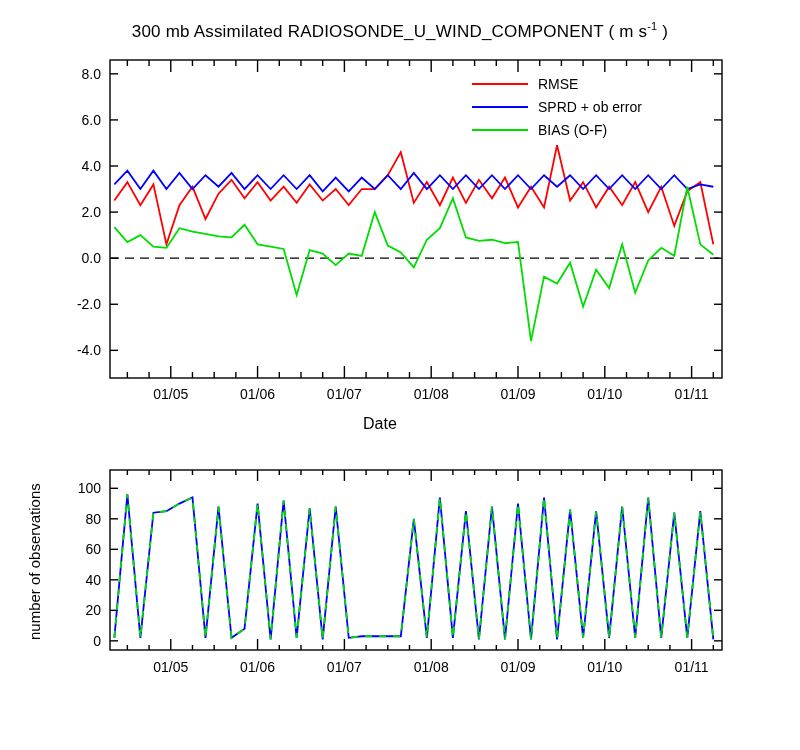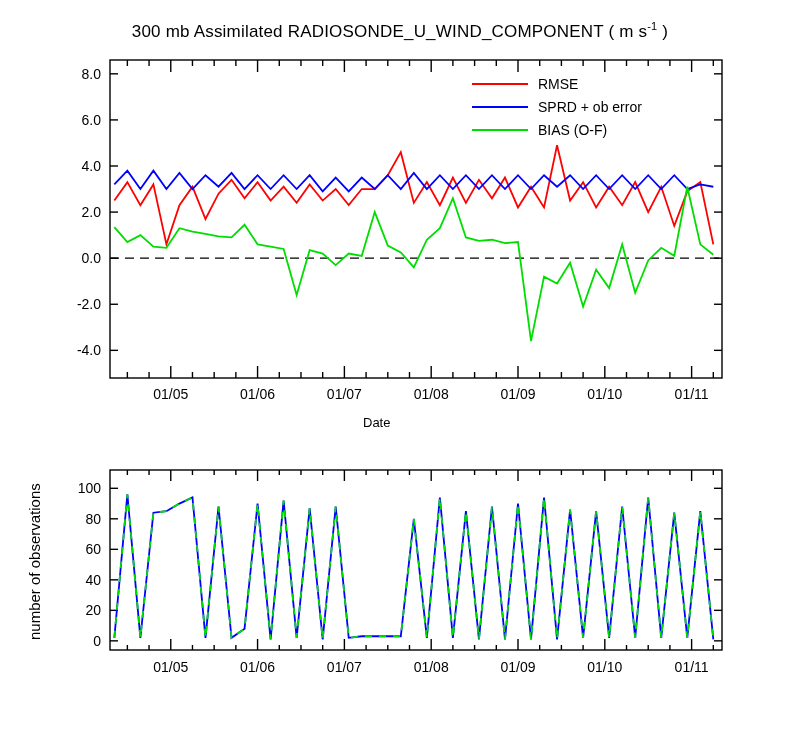--- a/index.html
+++ b/index.html
@@ -1,20 +1,20 @@
 <!DOCTYPE html>
 <html><head>
 <meta charset="utf-8">
 <style>
   html,body{margin:0;padding:0;}
   body{width:800px;height:750px;background:#ffffff;font-family:"Liberation Sans",sans-serif;color:#000;overflow:hidden;}
   #root{position:relative;width:669px;height:750px;}
   .title{position:absolute;left:0;top:20px;width:800px;text-align:center;font-size:17px;letter-spacing:0.2px;}
   .title sup{font-size:11px;vertical-align:super;}
-  .axis-label{position:absolute;font-size:13px;}
+  .axis-label{position:absolute;font-size:16px;}
   .ylabel-rot{position:absolute;transform:rotate(-90deg);transform-origin:0 0;font-size:15px;white-space:nowrap;}
   svg{position:absolute;left:0;top:0;}
 </style>
 </head>
 <body>
 
 <div id="root">
 
   <div class="title">
     <span>300 mb Assimilated RADIOSONDE_U_WIND_COMPONENT ( m s</span><sup>-1</sup><span> )</span>

